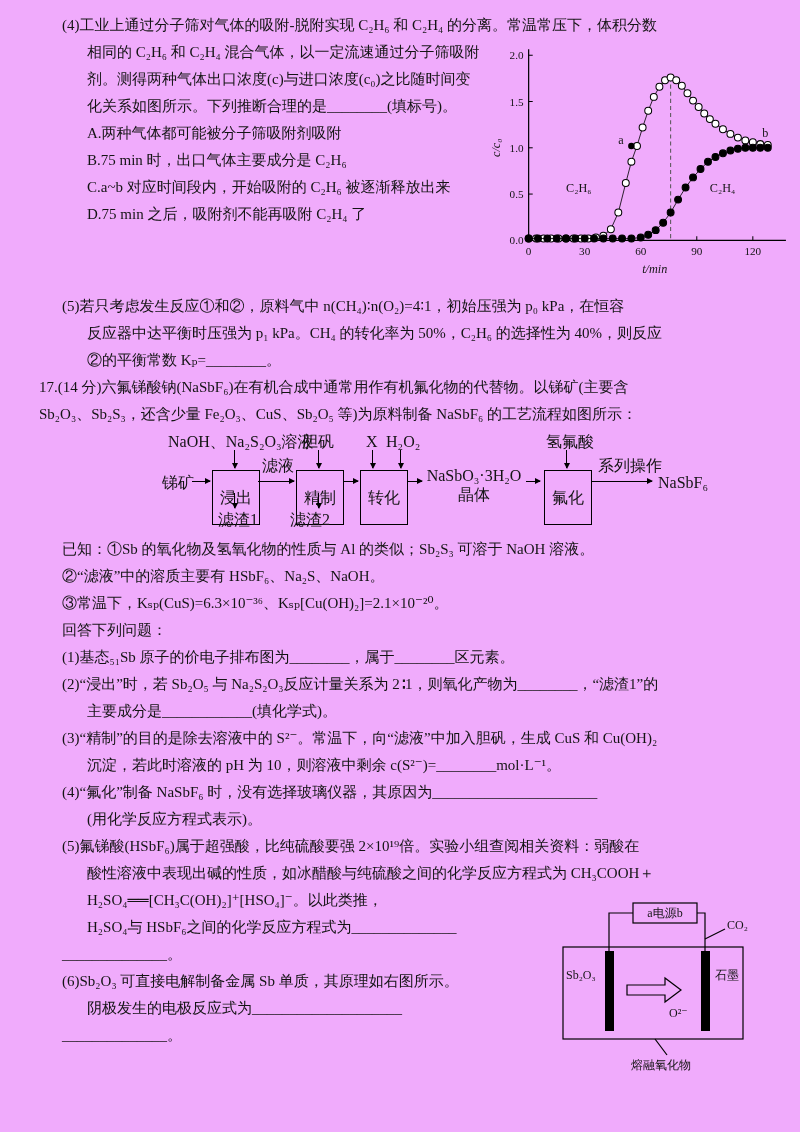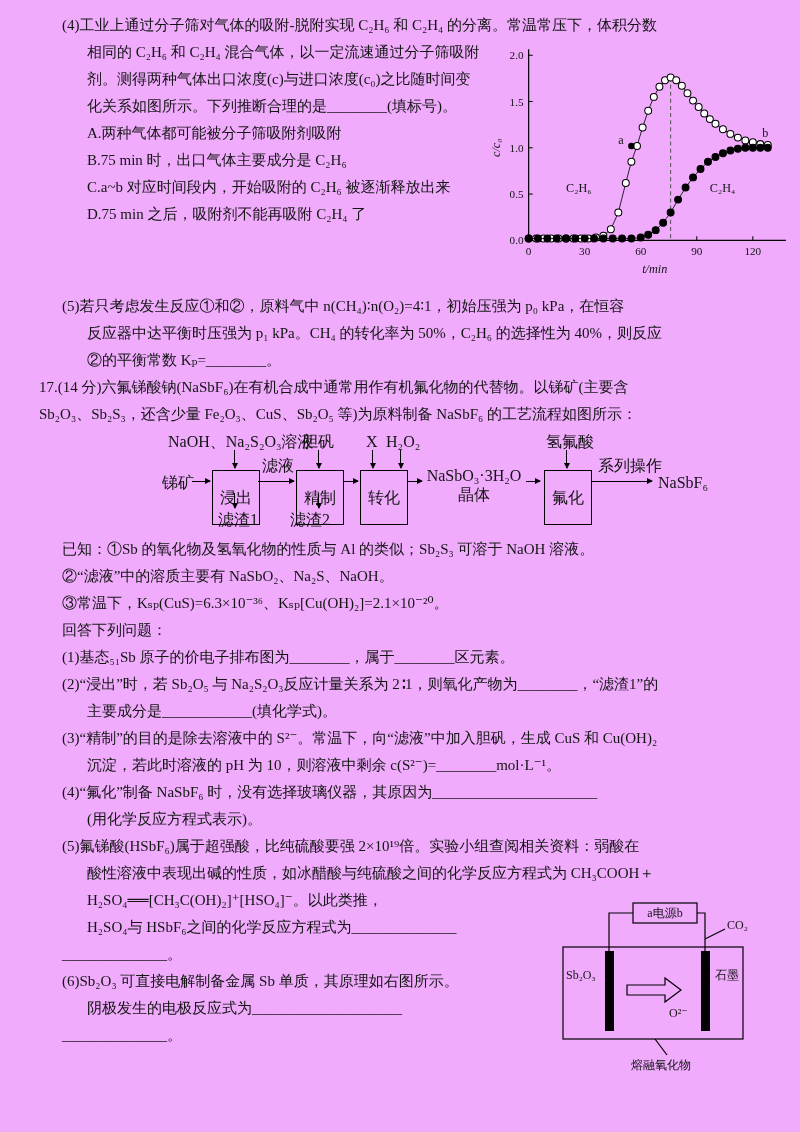--- a/index.html
+++ b/index.html
@@ -198,21 +198,21 @@
       <div class="harrow" style="left:430px;top:49px;width:60px;"></div>
       <div class="fc" style="left:496px;top:41px;">NaSbF₆</div>
 
       <div class="varrow" style="left:72px;top:61px;height:15px;"></div>
       <div class="fc" style="left:56px;top:78px;">滤渣1</div>
       <div class="varrow" style="left:156px;top:61px;height:15px;"></div>
       <div class="fc" style="left:128px;top:78px;">滤渣2</div>
     </div>
 
     <p>已知：①Sb 的氧化物及氢氧化物的性质与 Al 的类似；Sb₂S₃ 可溶于 NaOH 溶液。</p>
-    <p>②“滤液”中的溶质主要有 NaSbO₂、Na₂S、NaOH。</p>
+    <p>②“滤液”中的溶质主要有 HSbF₆、Na₂S、NaOH。</p>
     <p>③常温下，Kₛₚ(CuS)=6.3×10⁻³⁶、Kₛₚ[Cu(OH)₂]=2.1×10⁻²⁰。</p>
     <p>回答下列问题：</p>
 
     <p class="hang">(1)基态₅₁Sb 原子的价电子排布图为________，属于________区元素。</p>
     <p class="hang">(2)“浸出”时，若 Sb₂O₅ 与 Na₂S₂O₃反应计量关系为 2∶1，则氧化产物为________，“滤渣1”的</p>
     <p class="ind">主要成分是____________(填化学式)。</p>
     <p class="hang">(3)“精制”的目的是除去溶液中的 S²⁻。常温下，向“滤液”中加入胆矾，生成 CuS 和 Cu(OH)₂</p>
     <p class="ind">沉淀，若此时溶液的 pH 为 10，则溶液中剩余 c(S²⁻)=________mol·L⁻¹。</p>
     <p class="hang">(4)“氟化”制备 NaSbF₆ 时，没有选择玻璃仪器，其原因为______________________</p>
     <p class="ind">(用化学反应方程式表示)。</p>

